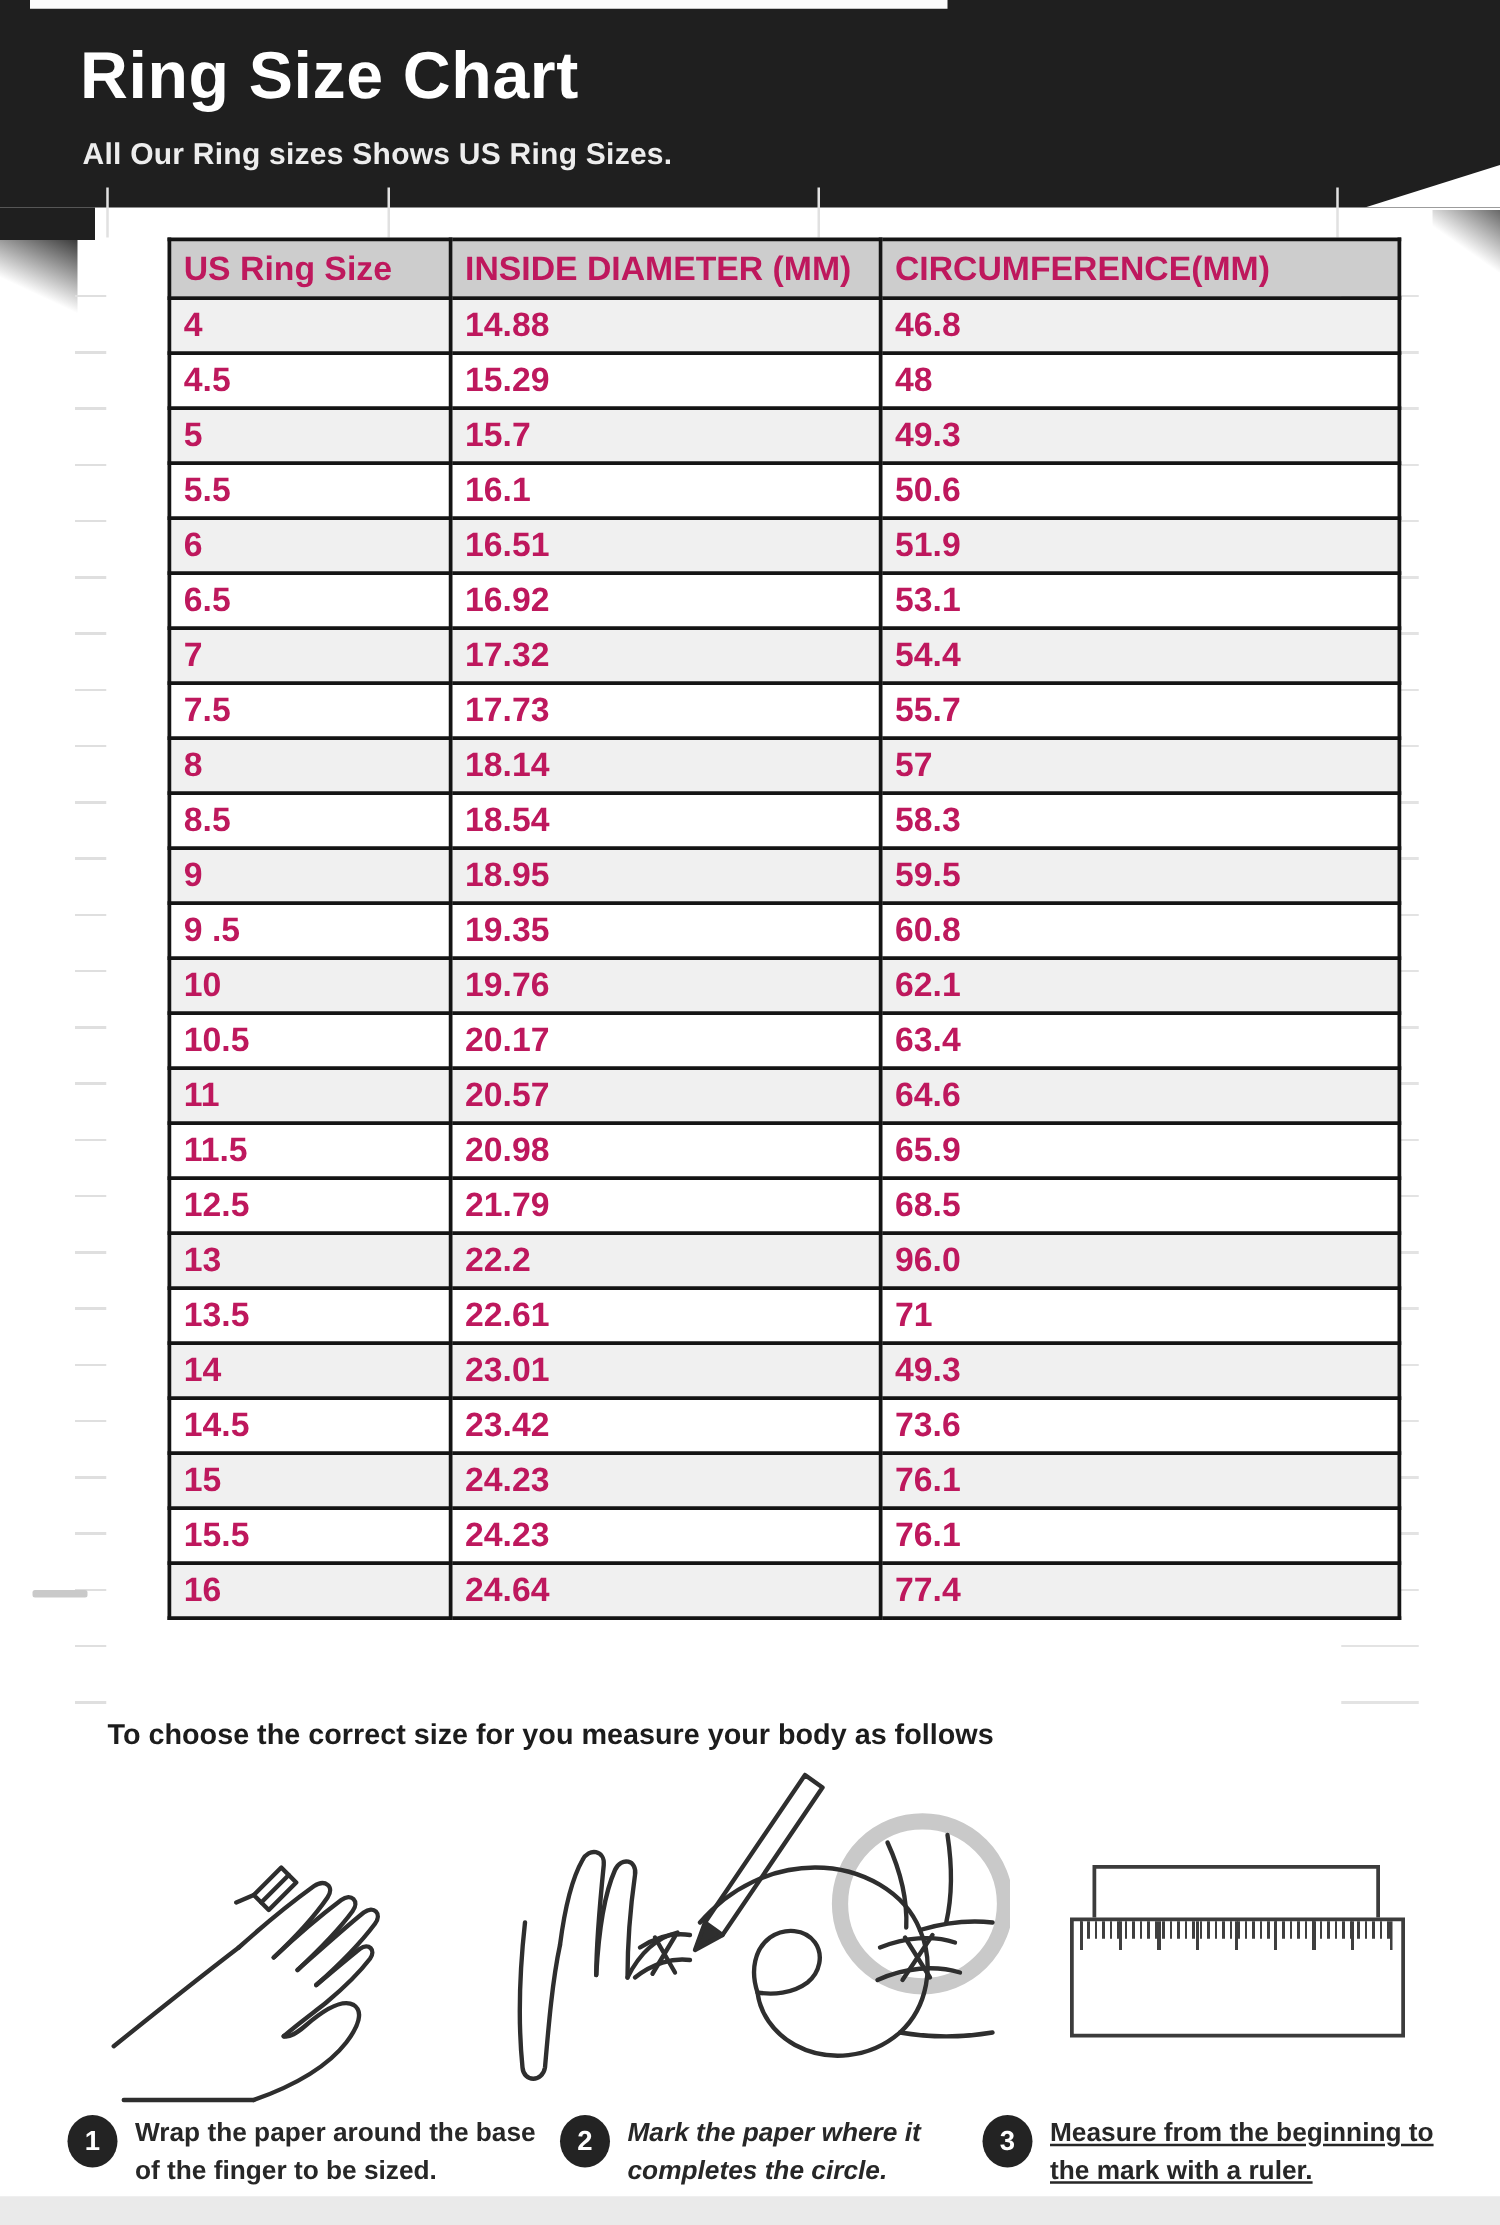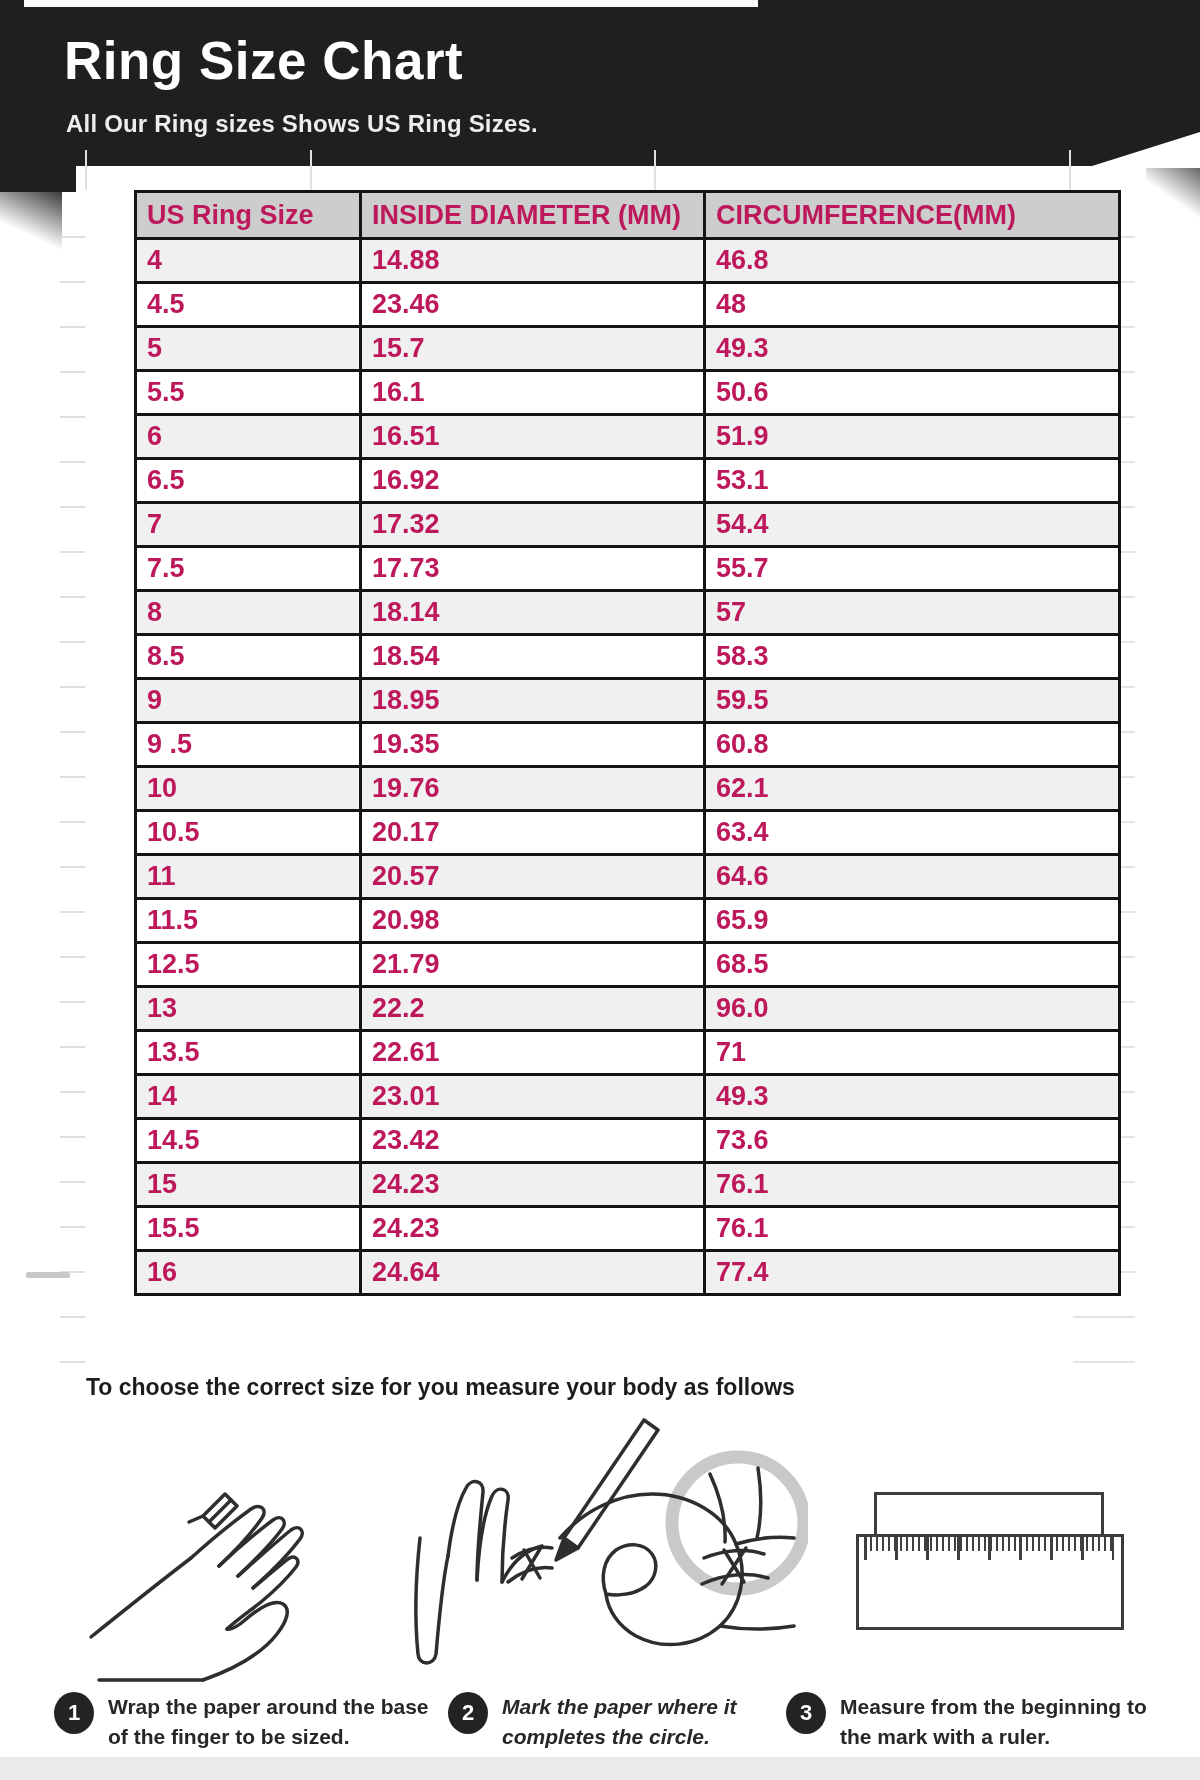--- a/index.html
+++ b/index.html
@@ -57,21 +57,21 @@
     background:repeating-linear-gradient(90deg, #3f3f3f 0 2px, transparent 2px 6px); }
   .ruler-ticks-major { position:absolute; left:864px; top:1537px; width:250px; height:23px;
     background:repeating-linear-gradient(90deg, #3f3f3f 0 2.5px, transparent 2.5px 31px); }
 
   .step { position:absolute; display:flex; gap:14px; align-items:flex-start; }
   .step-num { width:40px; height:42px; border-radius:50%; background:#232323; color:#ffffff;
     font-weight:bold; font-size:22px; display:flex; align-items:center; justify-content:center; flex:0 0 auto; }
   .step-text { font-size:21px; font-weight:bold; color:#272727; line-height:1.42; }
   .step1 { left:54px;  top:1692px; } .step1 .step-text { width:336px; }
   .step2 { left:448px; top:1692px; } .step2 .step-text { width:266px;font-style:italic; }
-  .step3 { left:786px; top:1692px; } .step3 .step-text { width:344px; }
+  .step3 { left:786px; top:1692px; } .step3 .step-text { width:344px;text-decoration:underline; }
 
   .bottom-strip { position:absolute; left:0; top:1757px; width:1200px; height:23px; background:#eaeaea; }
 </style>
 </head>
 <body>
 
 <div class="page">
 
   <div class="banner">
     <div class="banner-topline"></div>
@@ -105,21 +105,21 @@
       </tr>
     </thead>
     <tbody>
         <tr class="shaded">
           <td>4</td>
           <td>14.88</td>
           <td>46.8</td>
         </tr>
         <tr>
           <td>4.5</td>
-          <td>23.46</td>
+          <td>15.29</td>
           <td>48</td>
         </tr>
         <tr class="shaded">
           <td>5</td>
           <td>15.7</td>
           <td>49.3</td>
         </tr>
         <tr>
           <td>5.5</td>
           <td>16.1</td>

